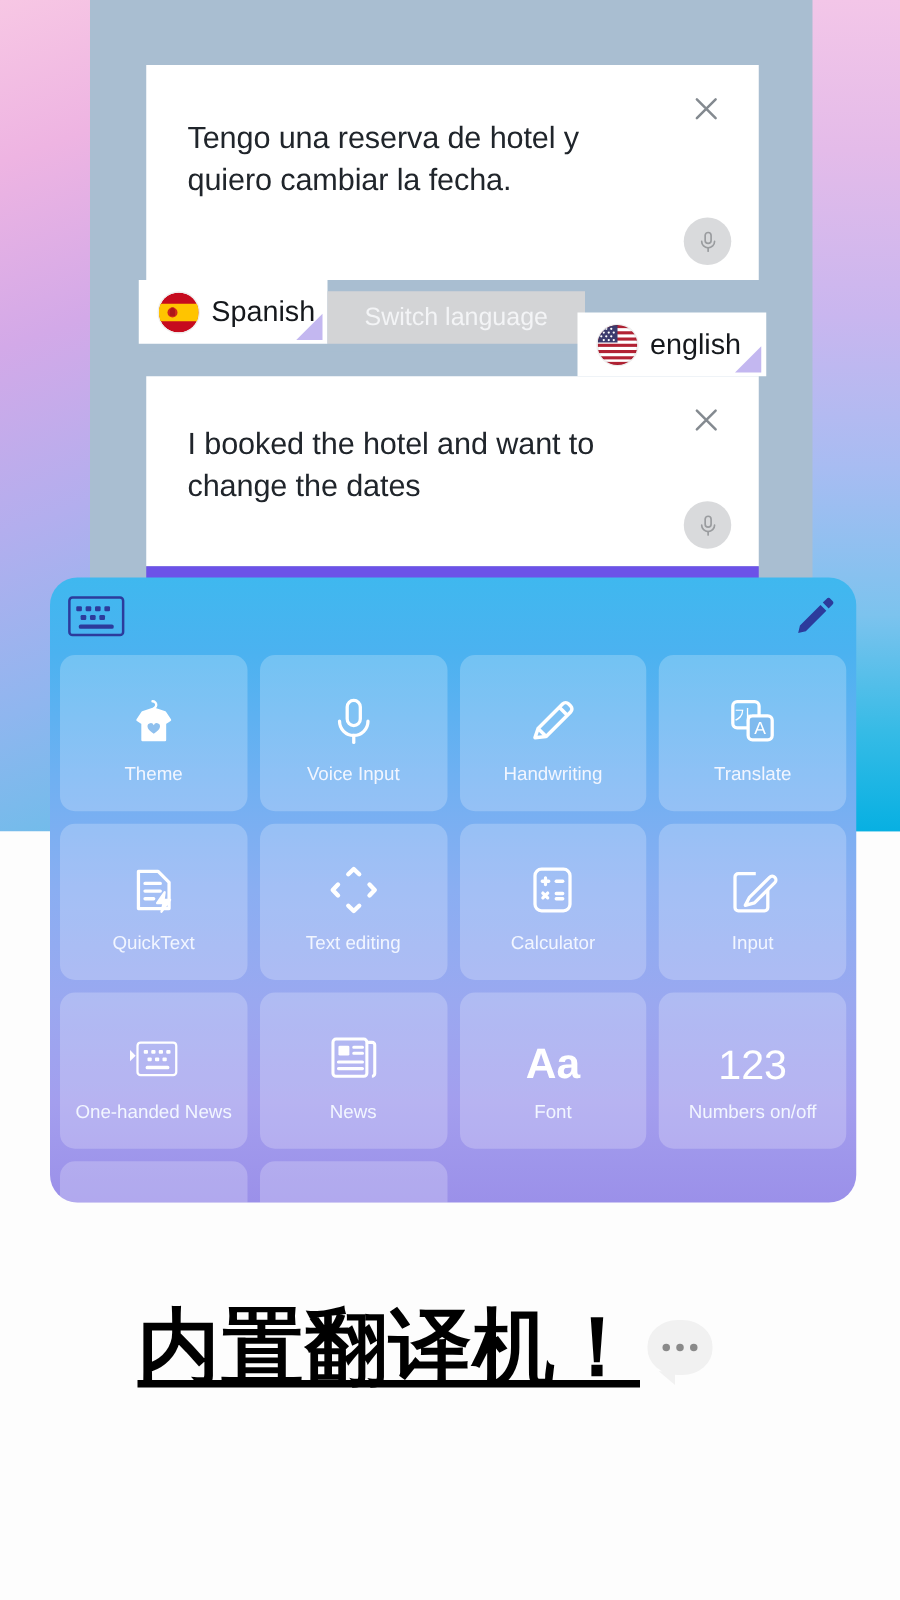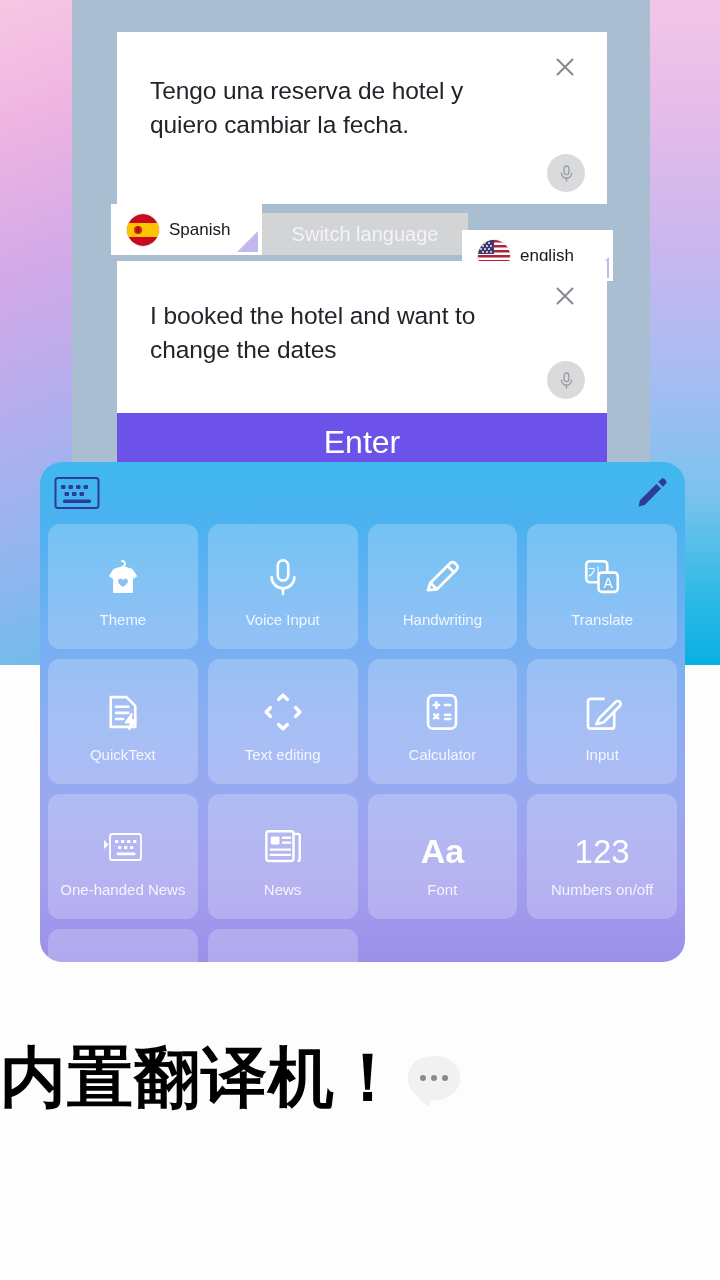--- a/index.html
+++ b/index.html
@@ -40,21 +40,21 @@
   .app-panel {
     position: absolute; left: 72px; top: 0; width: 578px; height: 665px;
     background: #a9bed1;
   }
 
   
   .translate-card {
     position: absolute; left: 117px; top: 32px; width: 490px;
   }
   .trans-box {
-    position: relative; background: #ffffff; width: 490px;
+    position: relative; background: #ffffff; width: 490px; margin-top: 20px;
   }
   .trans-box.top    { height: 172px; }
   .trans-box.bottom { height: 152px; }
 
   .trans-text {
     position: absolute; left: 33px; top: 42px; width: 370px;
     font-size: 24.5px; line-height: 34px; color: #20252b;
     letter-spacing: -0.1px;
   }
   .trans-box.bottom .trans-text { top: 38px; width: 390px; }
@@ -85,21 +85,21 @@
   .lang-pill.left  { left: -6px;  width: 151px; padding-left: 16px; }
   .lang-pill.right { right: -6px; width: 151px; padding-left: 16px; top: 6px; margin-top: 20px; }
 
   .flag {
     width: 32px; height: 32px; border-radius: 50%;
     flex: 0 0 32px; overflow: hidden; position: relative;
     box-shadow: 0 0 0 1px rgba(0,0,0,0.07);
   }
   .flag svg { display: block; width: 32px; height: 32px; }
 
-  .lang-name { font-size: 17px; color: #15181c; margin-left: 10px; }
+  .lang-name { font-size: 23px; color: #15181c; margin-left: 10px; }
 
   .corner-tri {
     position: absolute; right: 4px; bottom: 3px;
     width: 0; height: 0;
     border-left: 21px solid transparent;
     border-bottom: 21px solid #c3b7f0;
   }
 
   .switch-btn {
     position: absolute; left: 145px; top: 9px;
@@ -165,21 +165,21 @@
   .kb-tile .lbl {
     margin-top: 13px; font-size: 15px; color: #f2f6ff;
     white-space: nowrap;
   }
   .kb-row-partial { margin-top: 10px; }
   .kb-row-partial .kb-tile { height: 125px; }
 
   
   .caption {
     position: absolute; left: 0; top: 1045px; width: 680px;
-    display: flex; align-items: center; 
+    display: flex; align-items: center; justify-content: center; text-decoration: underline;
   }
   .caption .cn {
     font-family: "DejaVu Sans", "Liberation Sans", sans-serif;
     font-size: 66px; font-weight: bold; color: #000000;
     letter-spacing: 1px; line-height: 1;
   }
   .bubble {
     position: relative; width: 52px; height: 44px; margin-left: 6px;
     background: #f1f1f1; border-radius: 24px/21px;
     display: flex; align-items: center; justify-content: center;

